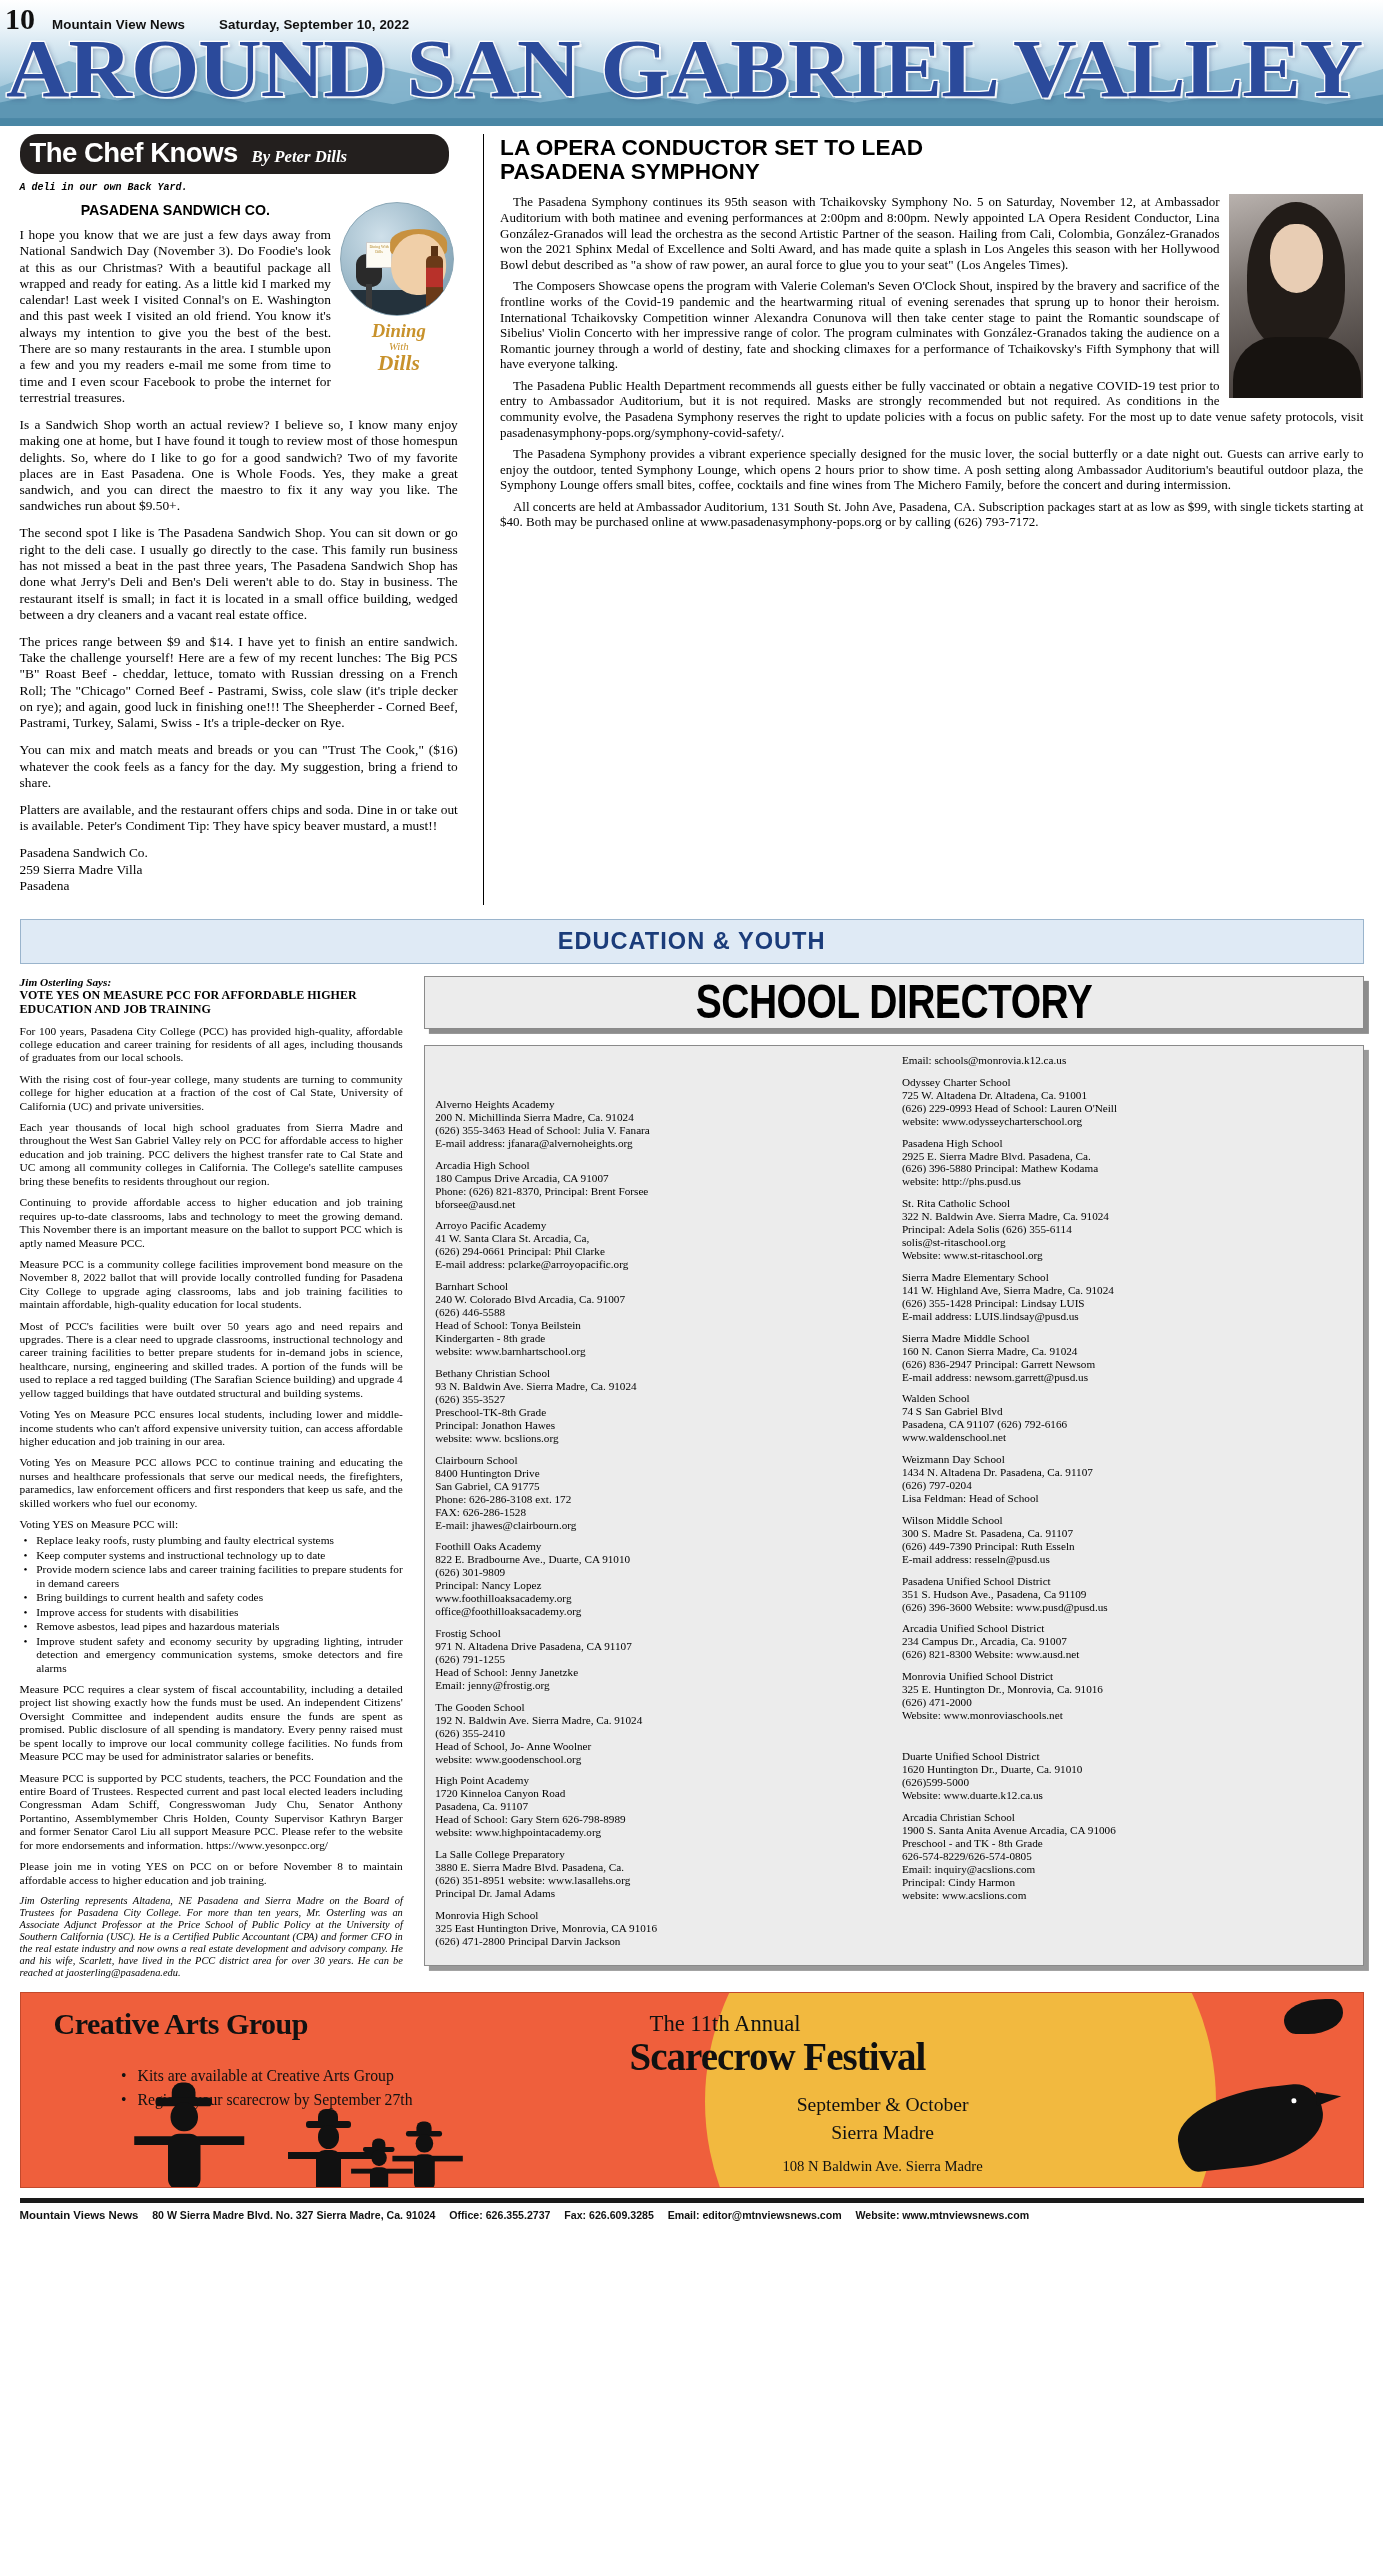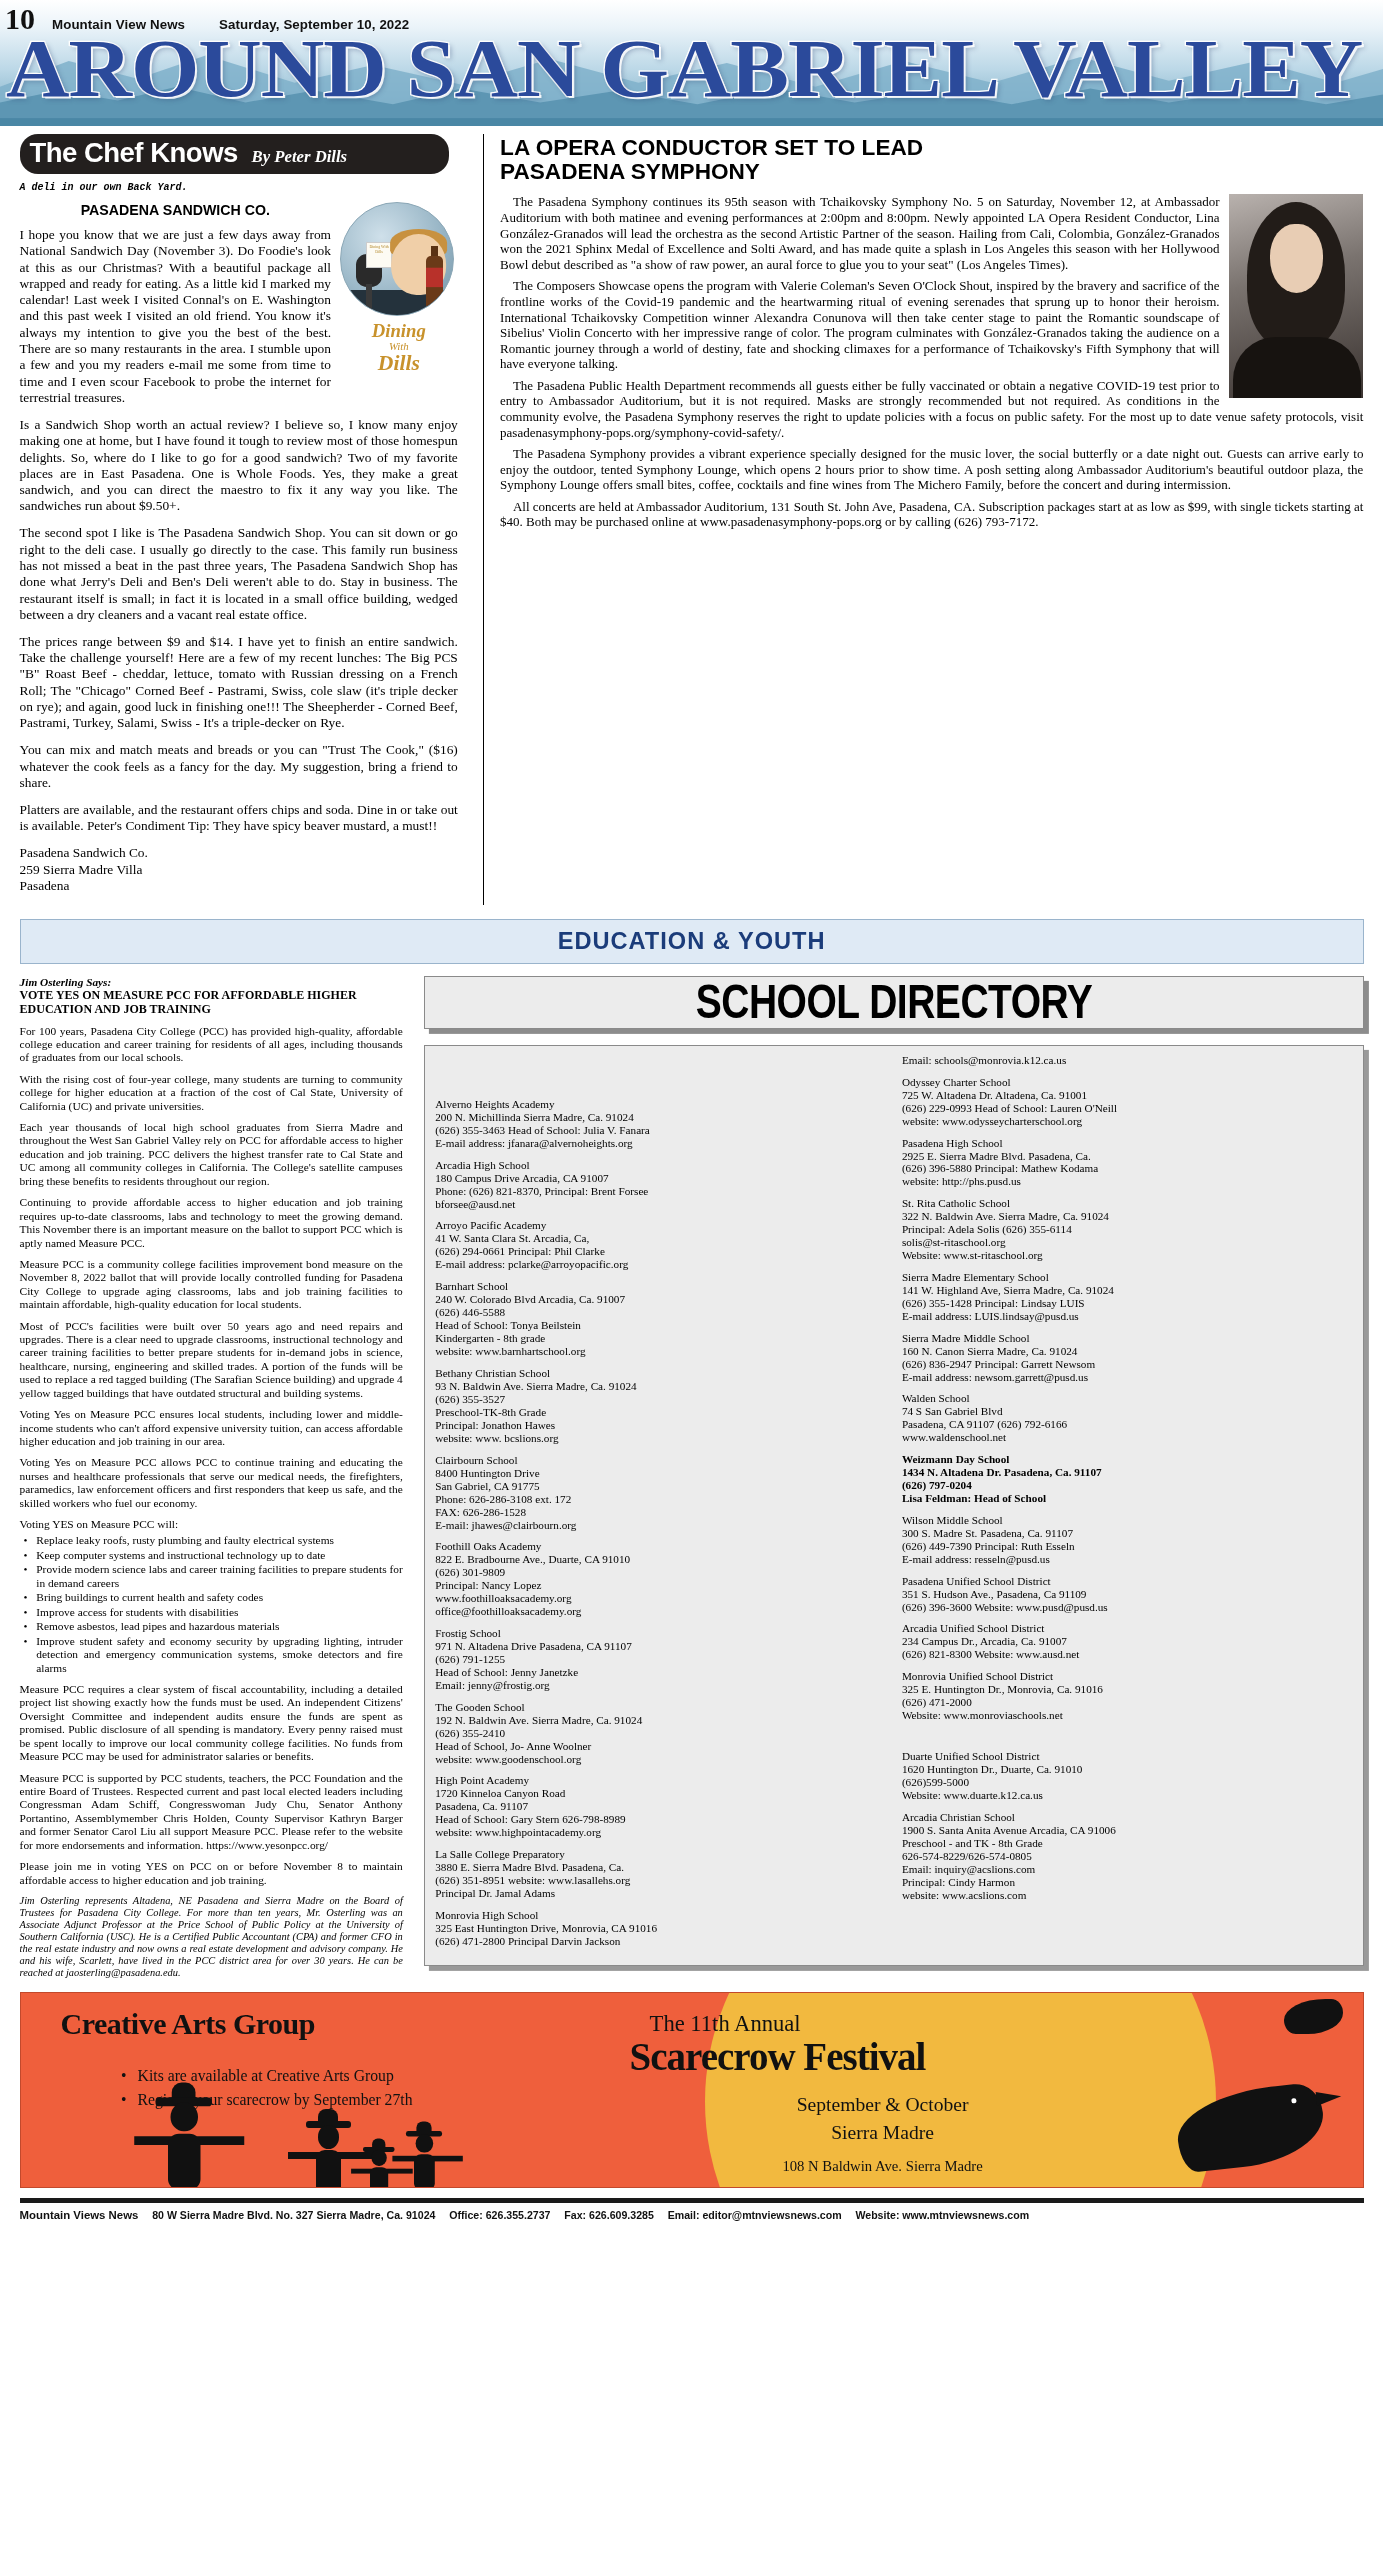--- a/index.html
+++ b/index.html
@@ -243,21 +243,21 @@
   .ad-wrap {
     position:relative; margin:13.8px 19.6px 0 19.6px; width:1344px; height:196px;
     background:#ef5f3c; border:1px solid #c2492c; overflow:hidden;
   }
   .ad-sun {
     position:absolute; right:147px; top:-147px;
     width:511px; height:511px; border-radius:50%;
     background:#f2b93f;
   }
   .cag-title {
-    position:absolute; left:40px; top:13.8px;
+    position:absolute; left:33px; top:13.8px;
     font-family:"Liberation Serif", serif;
     font-weight:700; font-size:30px; color:#111;
     letter-spacing:-0.5px;
   }
   .cag-bullets {
     position:absolute; left:77px; top:55px;
     font-family:"Liberation Serif", serif;
     font-size:15.7px; line-height:1.55; color:#111;
   }
   .cag-bullets li { list-style:none; position:relative; }
@@ -535,21 +535,21 @@
 (626) 355-1428 Principal: Lindsay LUIS
 E-mail address: LUIS.lindsay@pusd.us</div>
         <div class="dir-entry" style="white-space:pre-line;">Sierra Madre Middle School
 160 N. Canon Sierra Madre, Ca. 91024
 (626) 836-2947 Principal: Garrett Newsom
 E-mail address: newsom.garrett@pusd.us</div>
         <div class="dir-entry" style="white-space:pre-line;">Walden School
 74 S San Gabriel Blvd
 Pasadena, CA  91107  (626) 792-6166
 www.waldenschool.net</div>
-        <div class="dir-entry" style="white-space:pre-line;font-weight:bold;">Weizmann Day School
+        <div class="dir-entry" style="white-space:pre-line;">Weizmann Day School
 1434 N. Altadena Dr. Pasadena, Ca. 91107
 (626) 797-0204
 Lisa Feldman: Head of School</div>
         <div class="dir-entry" style="white-space:pre-line;">Wilson Middle School
 300 S. Madre St.  Pasadena, Ca. 91107
 (626) 449-7390 Principal: Ruth Esseln
 E-mail address: resseln@pusd.us</div>
         <div class="dir-entry" style="white-space:pre-line;">Pasadena Unified School District
 351 S. Hudson Ave., Pasadena, Ca 91109
 (626) 396-3600  Website: www.pusd@pusd.us</div>

